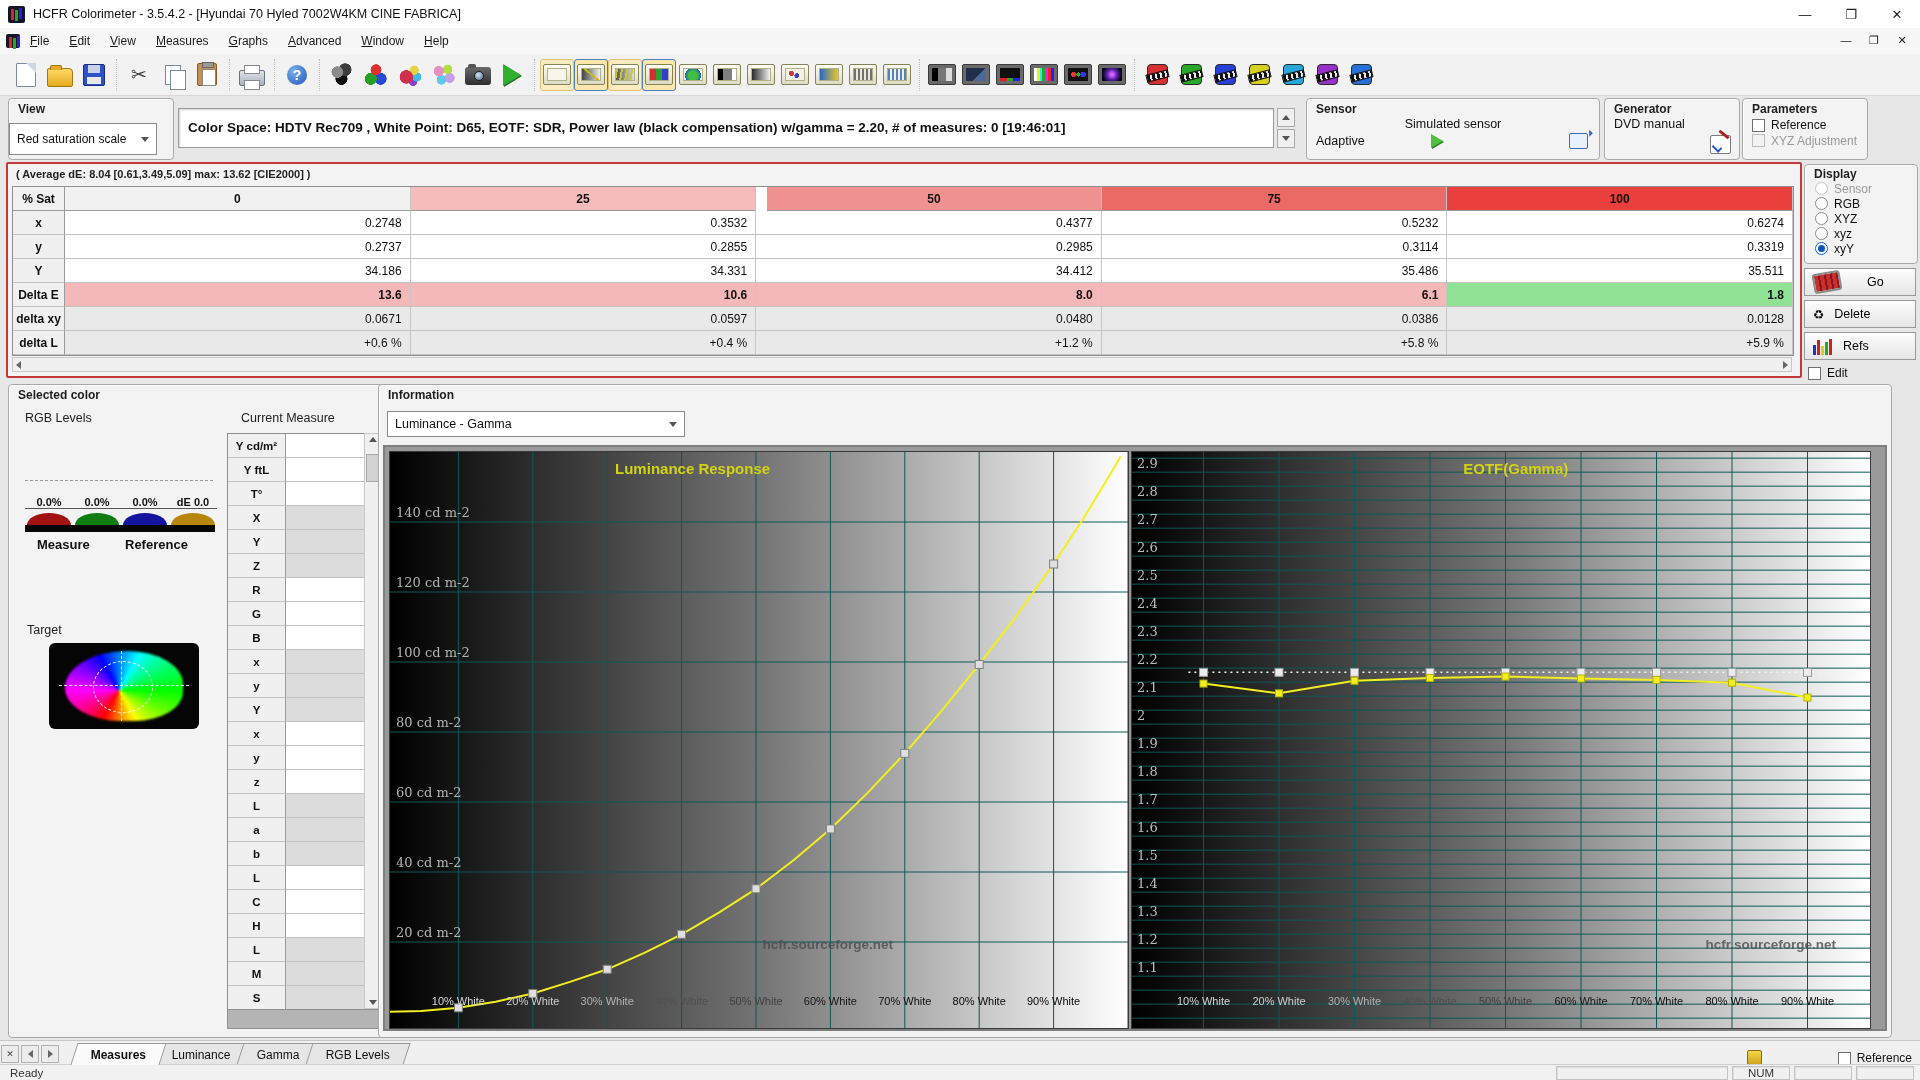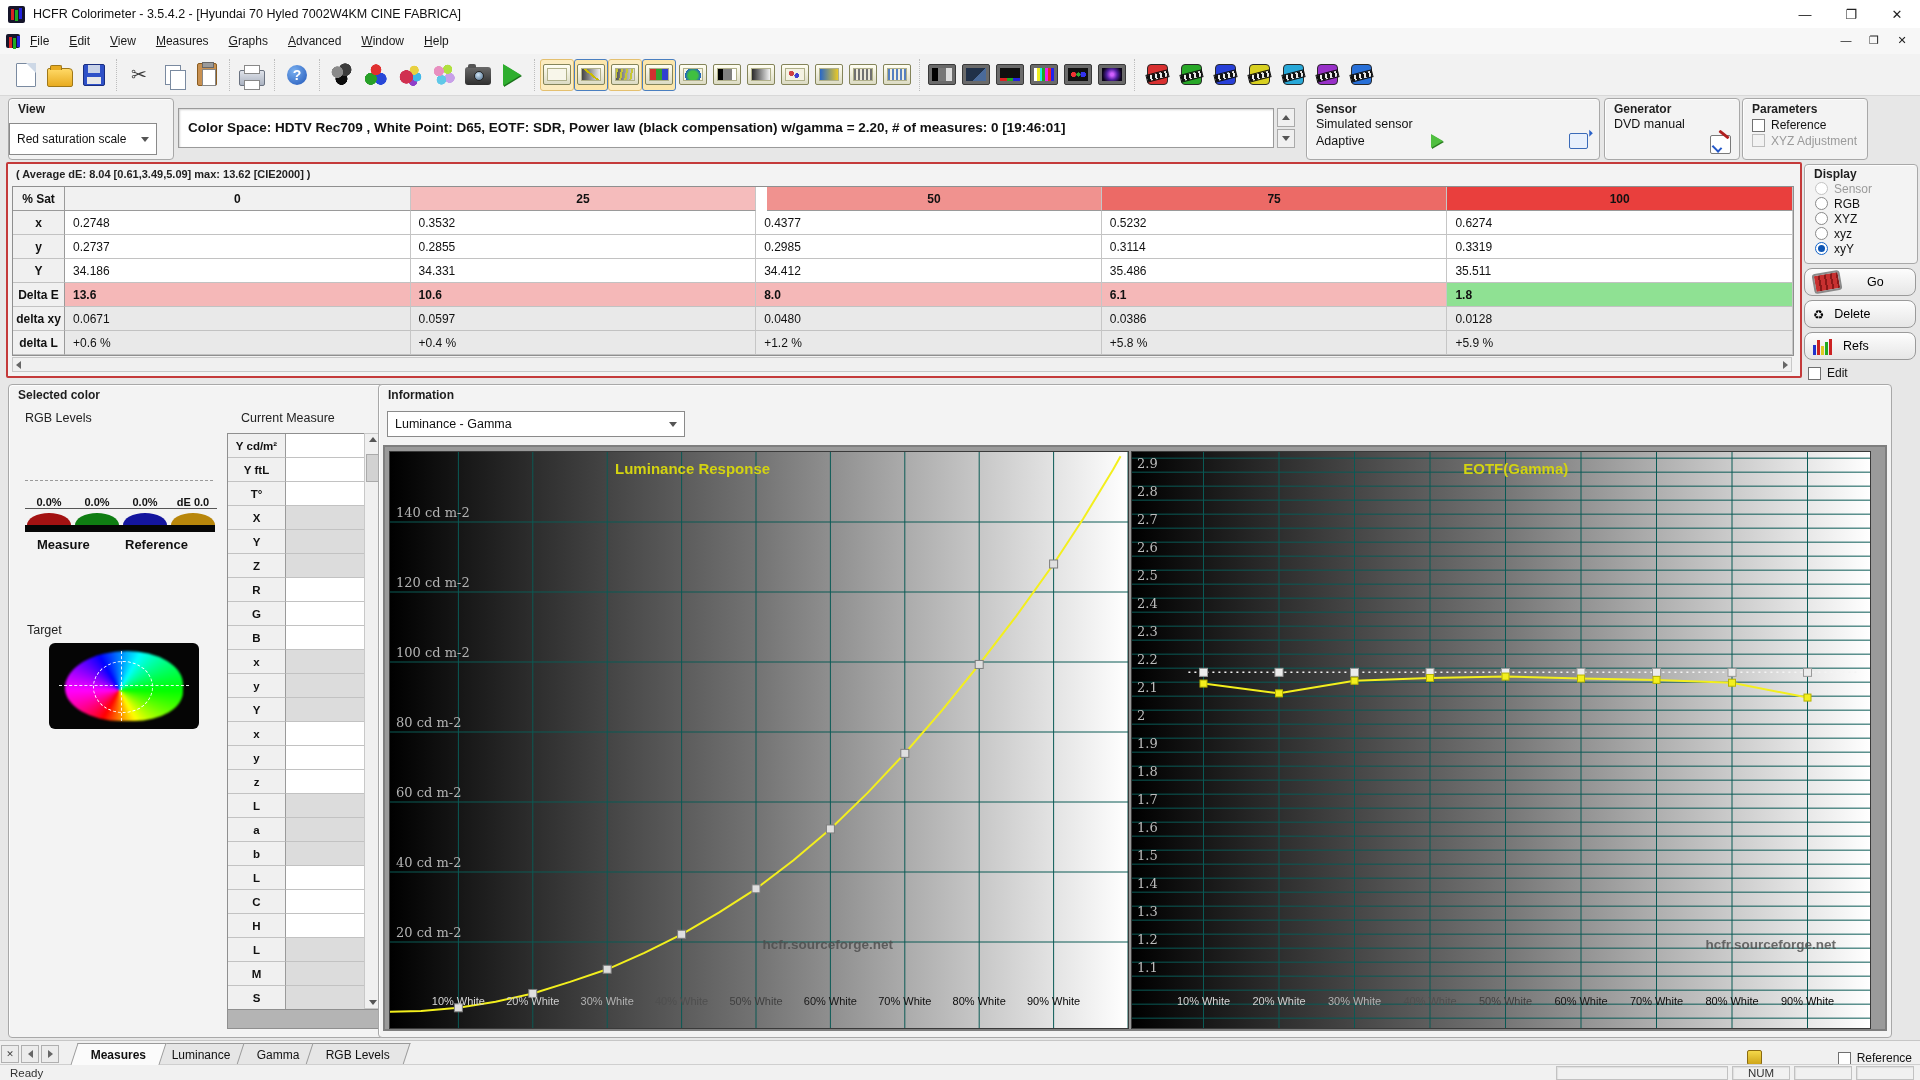--- a/index.html
+++ b/index.html
@@ -104,33 +104,33 @@
   .ic-export{width:17px;height:14px;background:#e8f0fc;border:1px solid #3a6ab8;border-radius:2px;position:relative;}
   .ic-export::after{content:"";position:absolute;right:-3px;top:-4px;width:0;height:0;border-left:5px solid transparent;border-bottom:5px solid transparent;border-top:5px solid #2a62c8;transform:rotate(45deg);}
   .ic-editgen{width:19px;height:17px;background:#fff;border:1px solid #7a7a7a;border-radius:2px;position:relative;}
   .ic-editgen::before{content:"";position:absolute;left:3px;top:7px;width:4px;height:7px;border:2px solid #2458c8;border-top:0;border-right:0;transform:rotate(-45deg);}
   .ic-editgen::after{content:"";position:absolute;left:7px;top:-3px;width:12px;height:3px;background:#b02020;transform:rotate(38deg);border-radius:1px;}
 
   
   #sat-pane{border:2px solid #c43a3a;border-radius:2px;background:#f3f3f3;}
   #sat-summary{font-weight:bold;font-size:11px;color:#222;padding:4px 8px 2px;}
   #sat-grid{display:grid;grid-template-columns:52px repeat(5,1fr);border:1px solid #8f8f8f;background:#fff;}
-  .sat-cell{height:24px;line-height:24px;border-right:1px solid #c6c6c6;border-bottom:1px solid #c2c2c2;padding:0 8px;font-size:12px;overflow:hidden;white-space:nowrap;box-sizing:border-box;}
+  .sat-cell{height:24px;line-height:24px;border-right:1px solid #c6c6c6;border-bottom:1px solid #c2c2c2;padding:0 8px;text-align:right;font-size:12px;overflow:hidden;white-space:nowrap;box-sizing:border-box;}
   .sat-lab{background:#f0f0f0;font-weight:bold;text-align:center;padding:0 2px;border-right:1px solid #9a9a9a;}
   .sat-head{font-weight:bold;text-align:center;border-bottom:1px solid #9a9a9a;}
   .c0{background:#f1f1f1;} .c25{background:#f5bcbc;} .c50{background:#f0928f;margin-left:11px;} .c75{background:#ec6a66;} .c100{background:#e93f3d;}
   .cell-pink{background:#f5b8b8;font-weight:bold;} .cell-green{background:#8fe193;font-weight:bold;}
   .row-gray{background:#e9e9e9;}
   .hscroll{background:#f0f0f0;border:1px solid #c8c8c8;display:flex;align-items:center;justify-content:space-between;box-sizing:border-box;padding:0 3px;}
   .vscroll{background:#f0f0f0;border:1px solid #c8c8c8;display:flex;flex-direction:column;align-items:center;justify-content:space-between;box-sizing:border-box;padding:3px 0;}
   .vthumb{width:13px;height:26px;background:#d2d2d2;border:1px solid #aaa;position:absolute;left:1px;top:20px;}
 
   
   .disp-row{display:flex;align-items:center;gap:6px;height:15px;padding:0 0 0 10px;font-size:12px;}
-  .side-btn{position:absolute;left:1804px;width:112px;height:28px;background:linear-gradient(#fdfdfd,#e6e6e6);border:1px solid #9a9a9a;border-radius:8px;display:flex;align-items:center;gap:8px;padding:0 8px;box-sizing:border-box;font-size:12.5px;}
+  .side-btn{position:absolute;left:1804px;width:112px;height:28px;background:linear-gradient(#fdfdfd,#e6e6e6);border:1px solid #9a9a9a;border-radius:0;display:flex;align-items:center;gap:8px;padding:0 8px;box-sizing:border-box;font-size:12.5px;}
   .ic-go{width:24px;height:16px;background:repeating-linear-gradient(90deg,#c83030 0 4px,#8a1818 4px 6px);border:2px solid #8a8a8a;border-radius:3px;transform:rotate(-10deg);}
   .ic-refs{width:20px;height:17px;background:
     linear-gradient(#2233cc,#2233cc) 0 100%/3px 10px no-repeat,
     linear-gradient(#cc2222,#cc2222) 4px 100%/3px 15px no-repeat,
     linear-gradient(#ddcc22,#ddcc22) 8px 100%/3px 9px no-repeat,
     linear-gradient(#22aa22,#22aa22) 12px 100%/3px 13px no-repeat,
     linear-gradient(#cc2222,#cc2222) 16px 100%/3px 16px no-repeat;}
 
   
   .seclabel{font-size:12.5px;color:#222;}
@@ -349,21 +349,21 @@
     <button class="spinbtn">
         <span class="tri-up"></span>
       </button>
     <button class="spinbtn" style="margin-top:2px;">
         <span class="tri-dn"></span>
       </button>
   </div>
 
   <div class="abs pane" style="left:1306px;top:98px;width:292px;height:60px;">
     <div class="pane-cap">Sensor</div>
-    <div style="padding:0 9px;font-size:12.5px;">Simulated sensor</div>
+    <div style="padding:0 9px;font-size:12.5px;text-align:center;">Simulated sensor</div>
     <div style="padding:2px 9px 0;font-size:12.5px;display:flex;align-items:center;">
       <span>Adaptive</span>
       <span class="mini-play" style="margin-left:66px;"></span>
       <span class="ic-export" style="margin-left:auto;margin-right:2px;"></span>
     </div>
   </div>
 
   <div class="abs pane" style="left:1604px;top:98px;width:134px;height:60px;">
     <div class="pane-cap">Generator</div>
     <div style="padding:0 9px;font-size:12.5px;">DVD manual</div>

